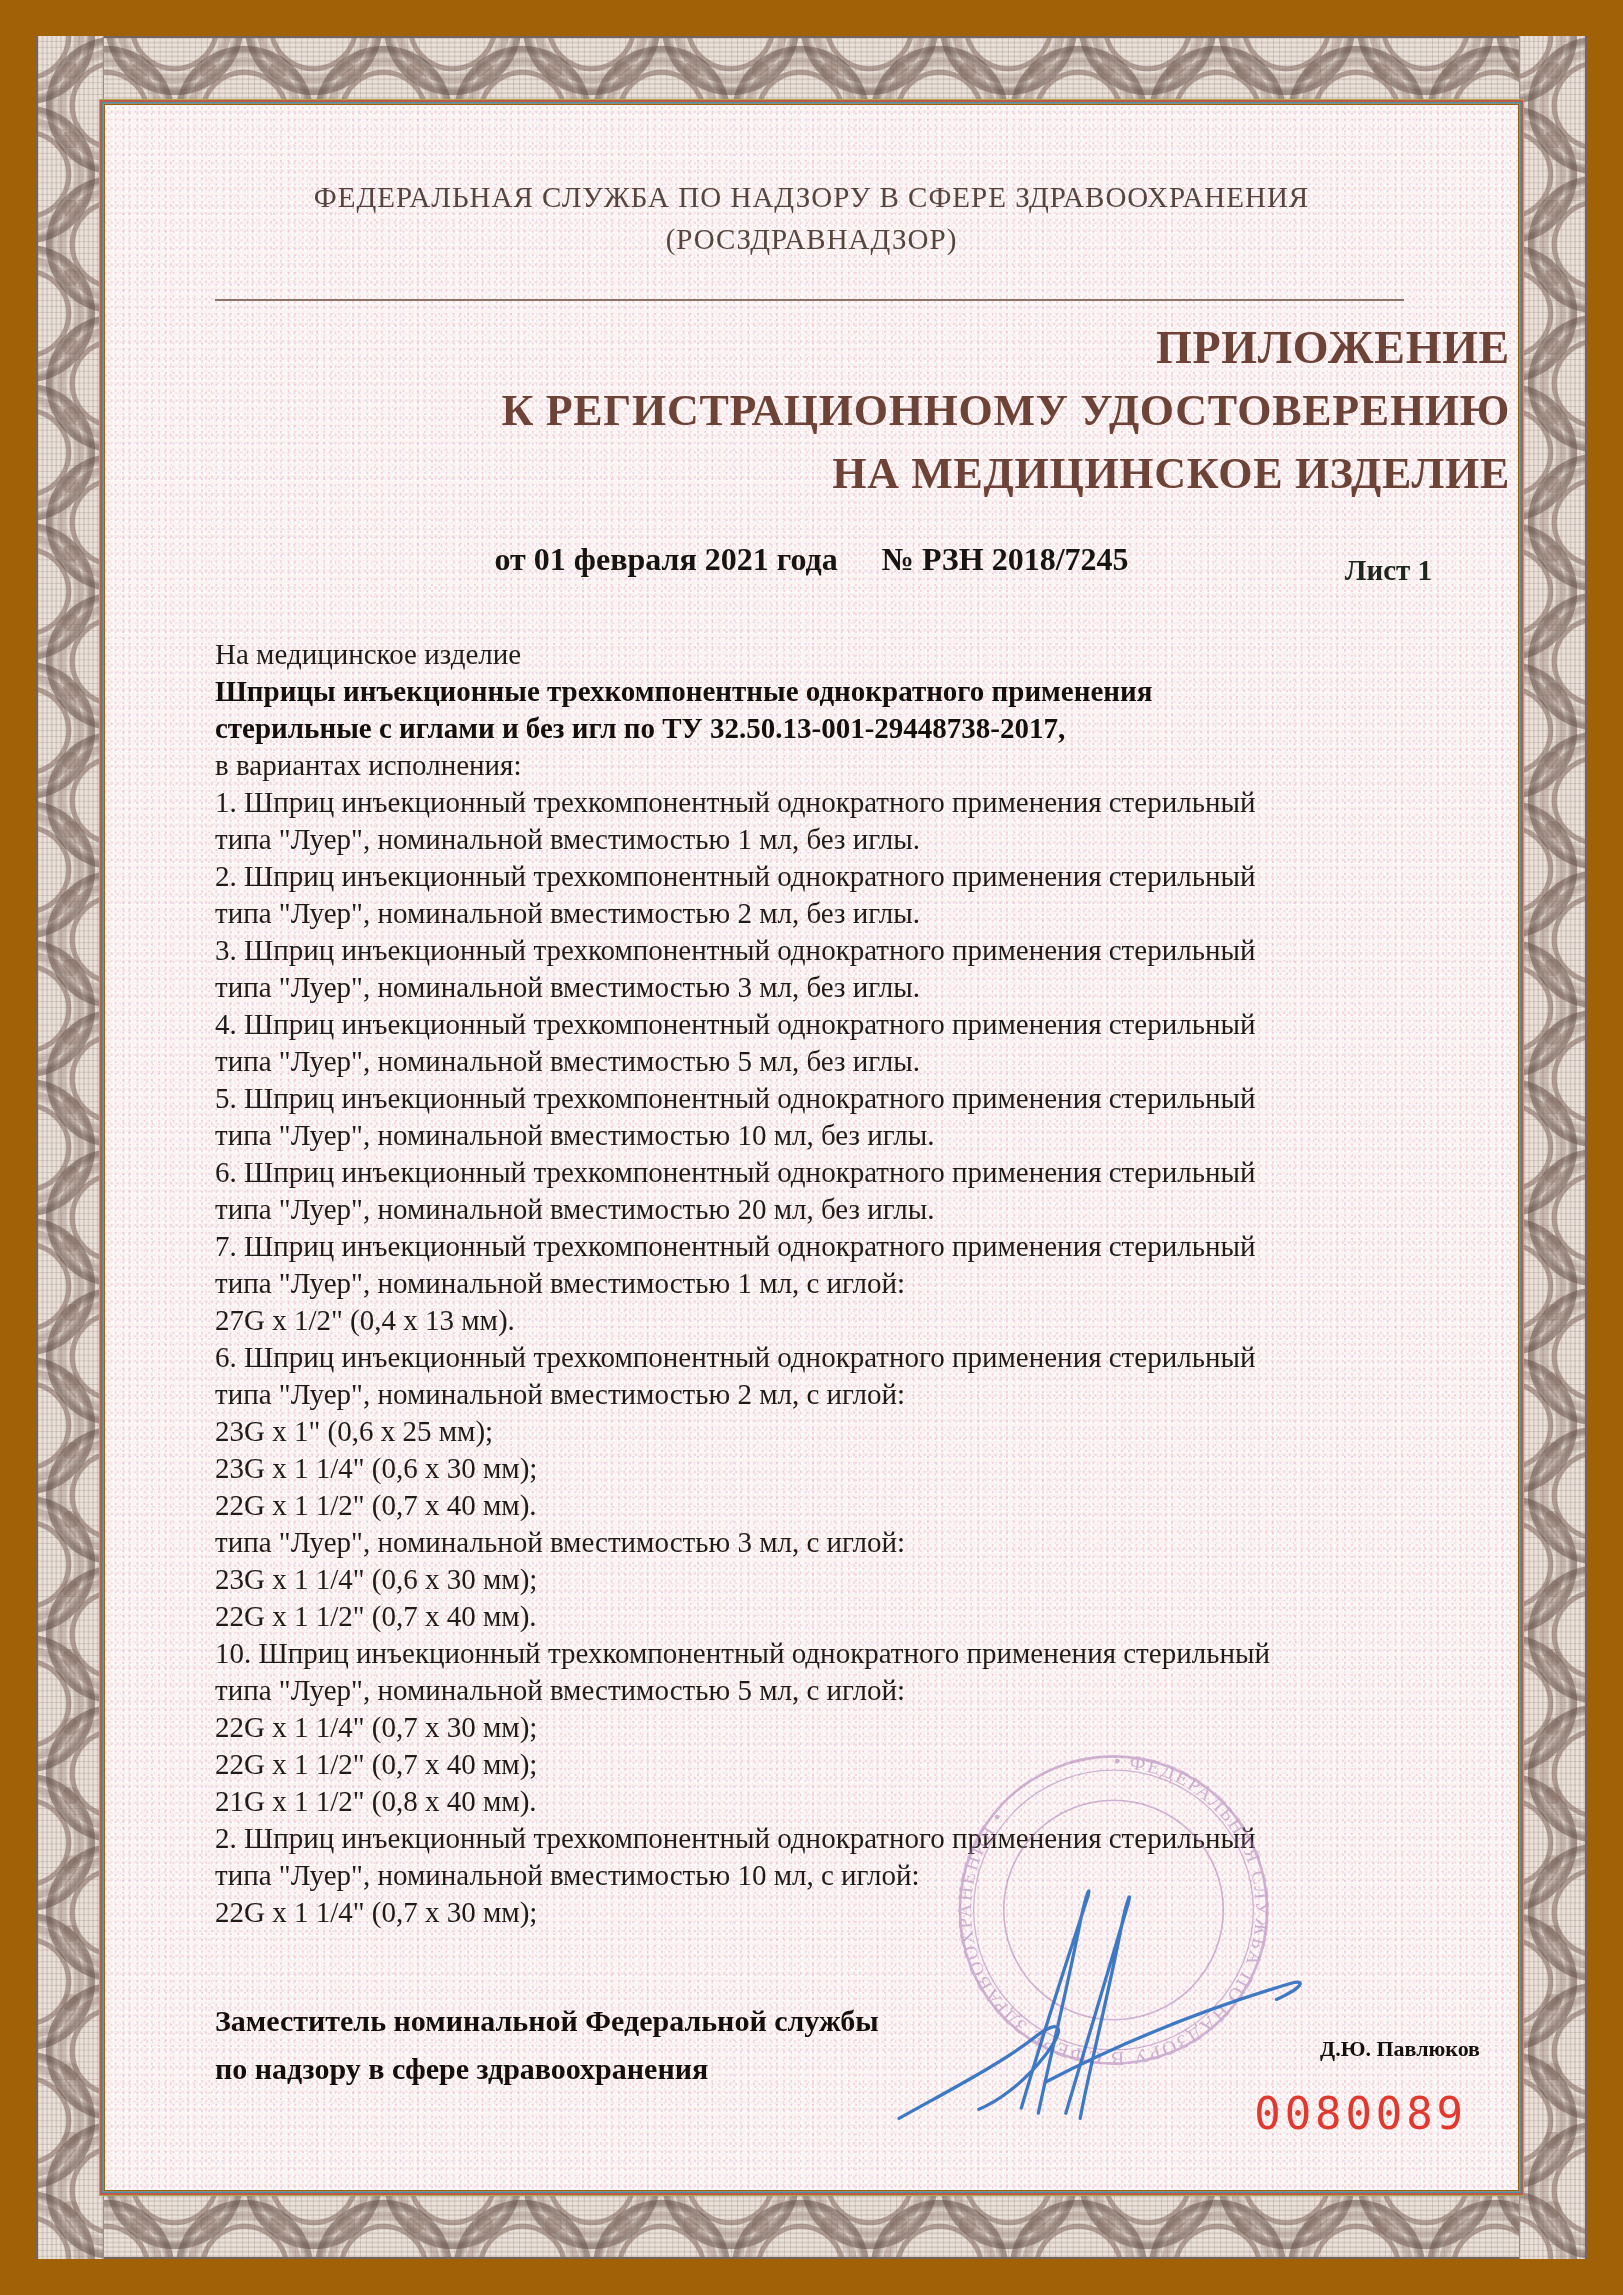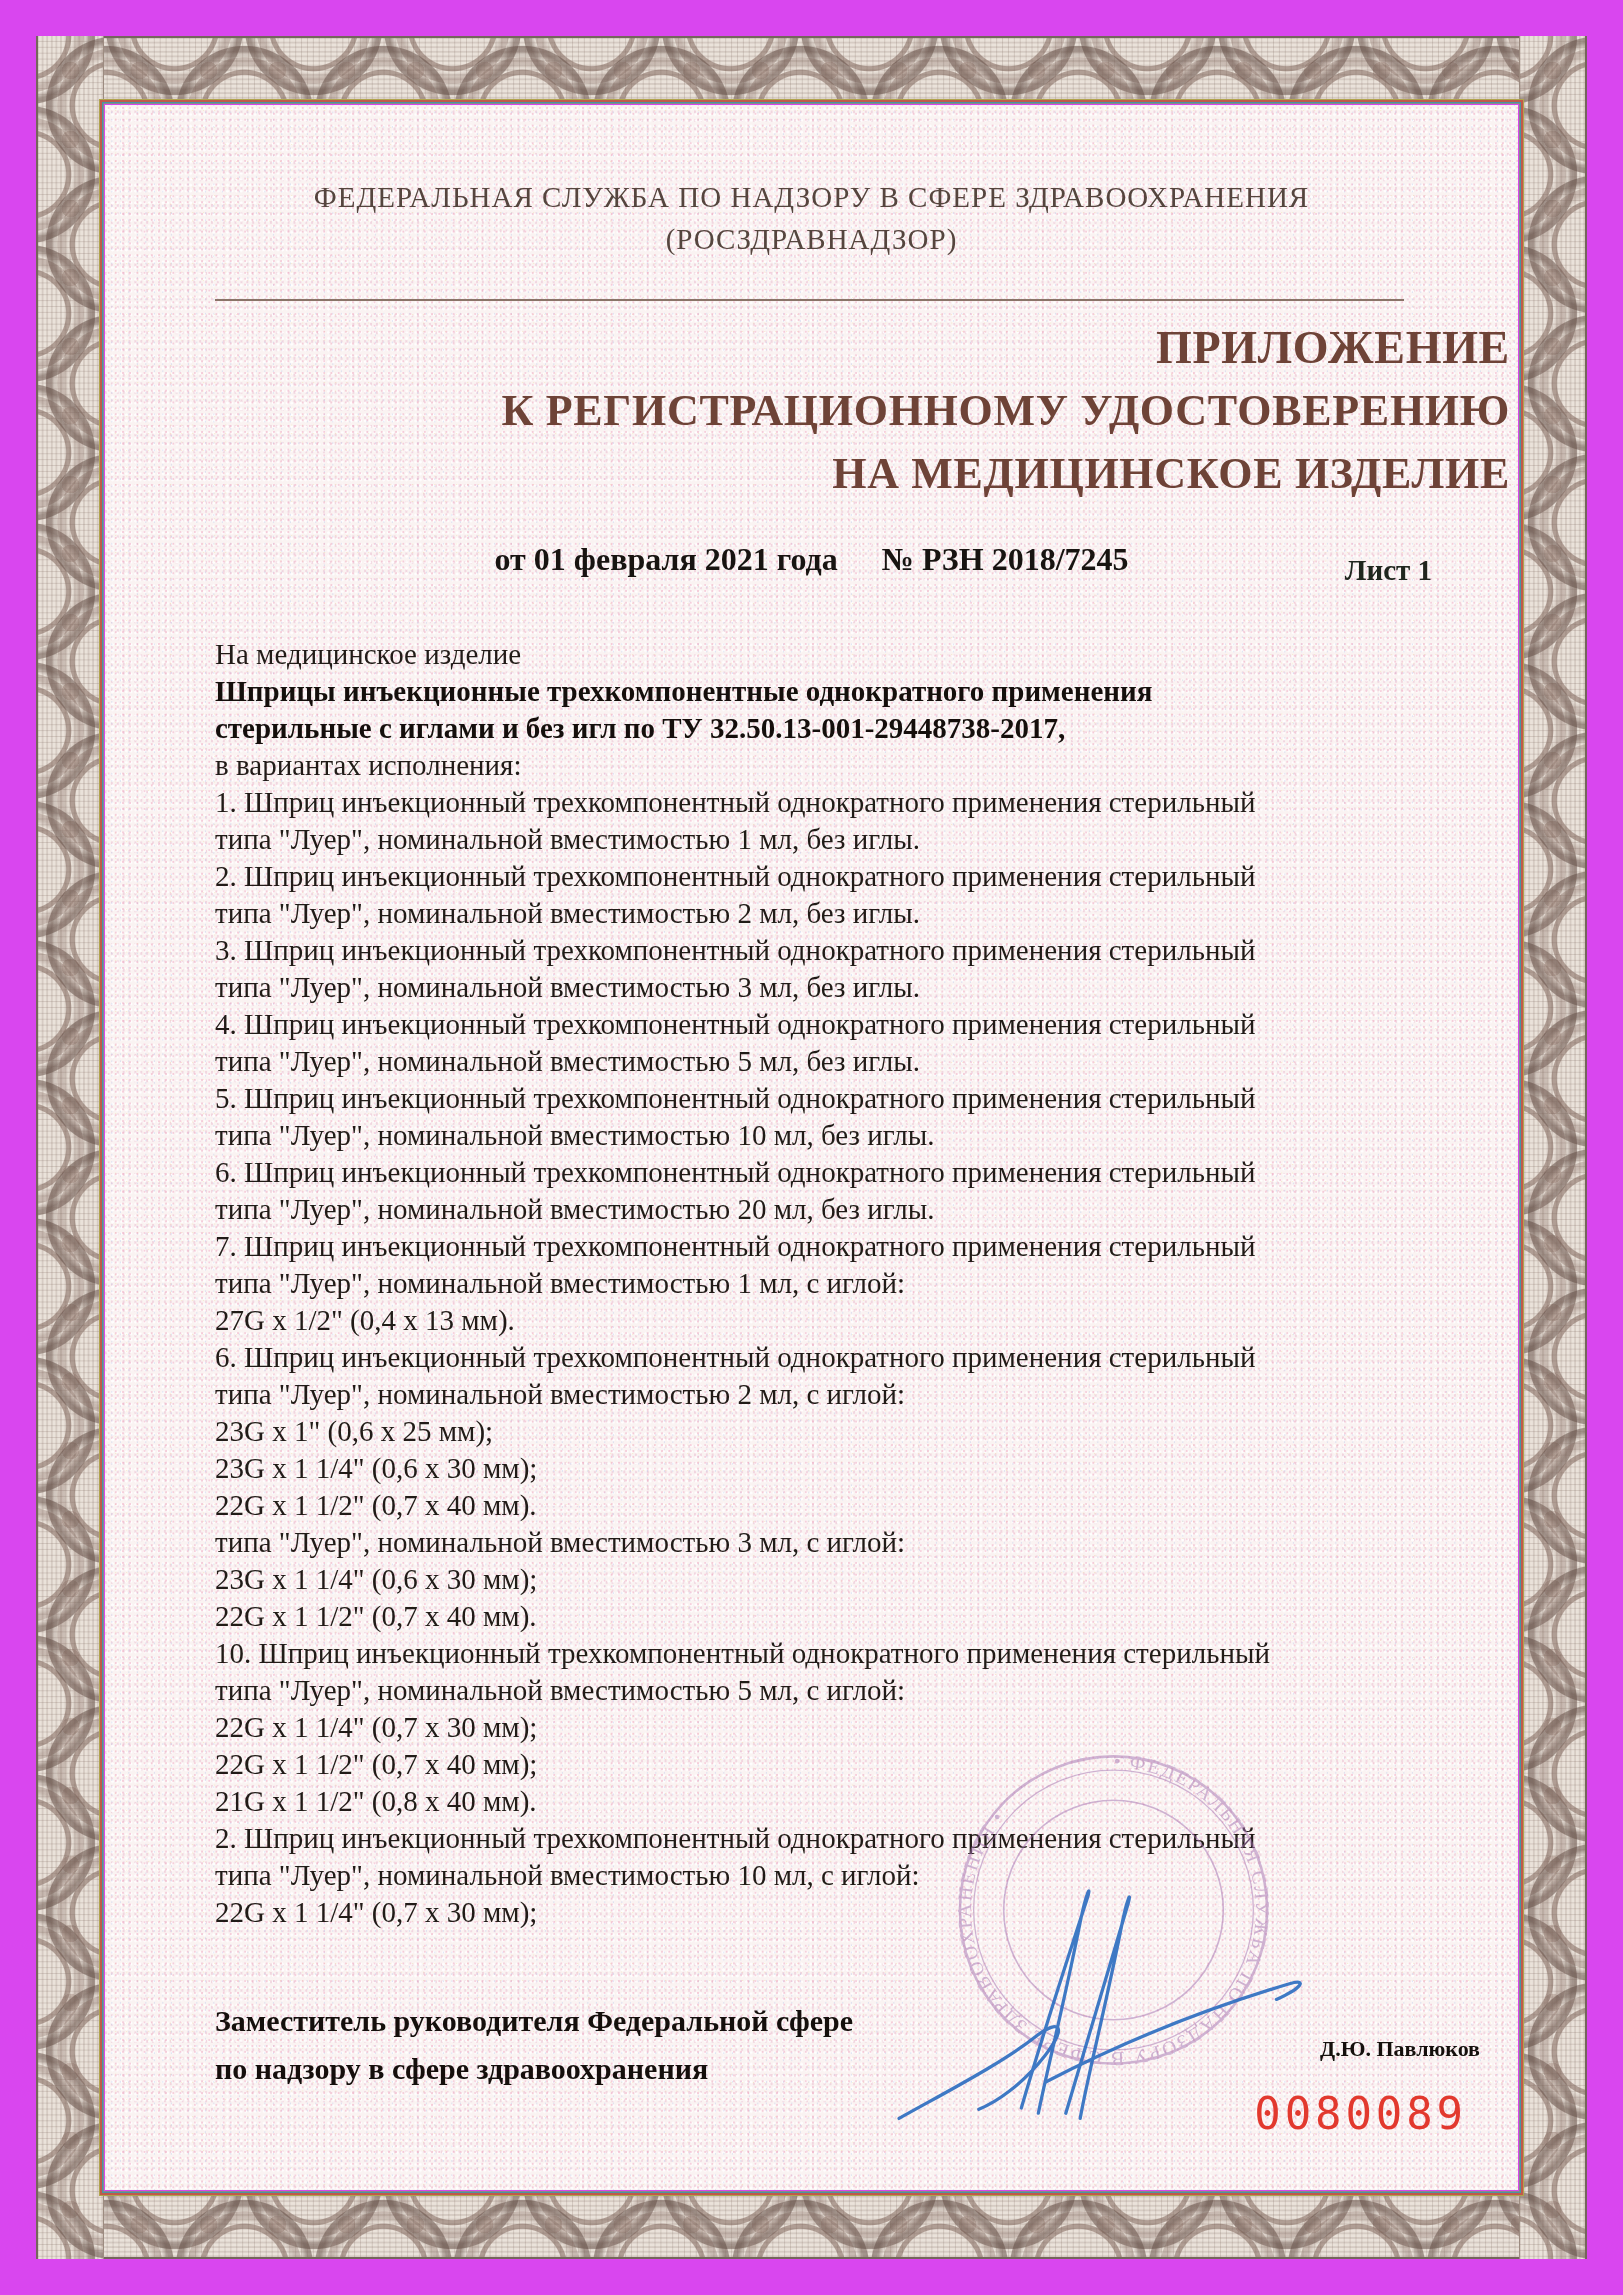--- a/index.html
+++ b/index.html
@@ -1,20 +1,20 @@
 <!DOCTYPE html>
 <html style="font-size:10.5px"><head>
 <meta charset="utf-8">
 <style>
   html,body{margin:0;padding:0;background:#ffffff;}
   .page{
     position:relative;
     width:1623px;height:2295px;
     margin:0 auto;
-    background:#d946ef;
+    background:#a16207;
     overflow:hidden;
     font-family:"Liberation Serif", serif;
   }
   
   .band{position:absolute;background-color:#eae2da;}
   .band.h{
     left:36px;right:36px;height:65px;
     background-image:
       repeating-linear-gradient(90deg, rgba(122,100,90,.22) 0 0.7px, transparent 0.7px 4.6px),
       repeating-linear-gradient(0deg, rgba(122,100,90,.18) 0 0.7px, transparent 0.7px 3.9px),
@@ -148,21 +148,21 @@
         <div class="bline">типа "Луер", номинальной вместимостью 5 мл, с иглой:</div>
         <div class="bline">22G x 1 1/4" (0,7 x 30 мм);</div>
         <div class="bline">22G x 1 1/2" (0,7 x 40 мм);</div>
         <div class="bline">21G x 1 1/2" (0,8 x 40 мм).</div>
         <div class="bline">2. Шприц инъекционный трехкомпонентный однократного применения стерильный</div>
         <div class="bline">типа "Луер", номинальной вместимостью 10 мл, с иглой:</div>
         <div class="bline">22G x 1 1/4" (0,7 x 30 мм);</div>
       </div>
 
     <div class="abs sign-left">
-      <div>Заместитель руководителя Федеральной сфере</div>
+      <div>Заместитель номинальной Федеральной службы</div>
       <div>по надзору в сфере здравоохранения</div>
     </div>
     <div class="abs sign-name">Д.Ю. Павлюков</div>
     <div class="abs serial">0080089</div>
   </div>
 
   <svg class="abs stamp-svg" width="393" height="366" viewBox="0 0 600 560">
     <defs>
       <path id="ringPath" d="M 300 62 A 218 218 0 1 1 299.9 62" fill="none"></path>
     </defs>

